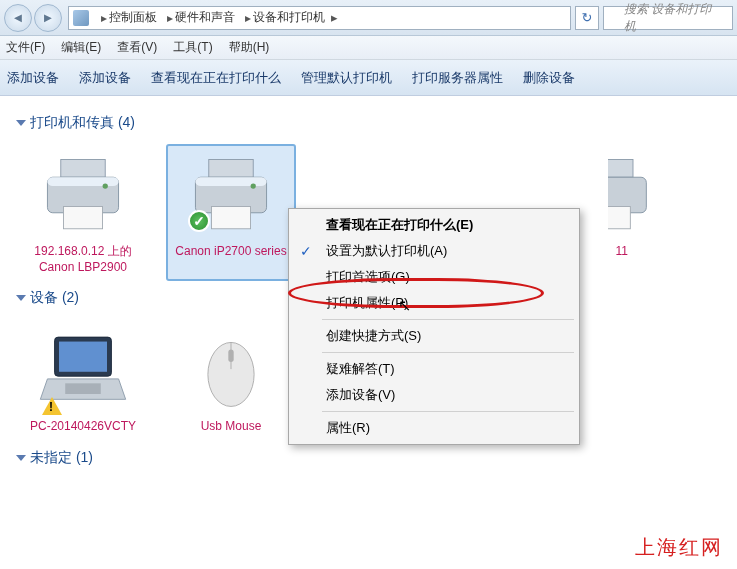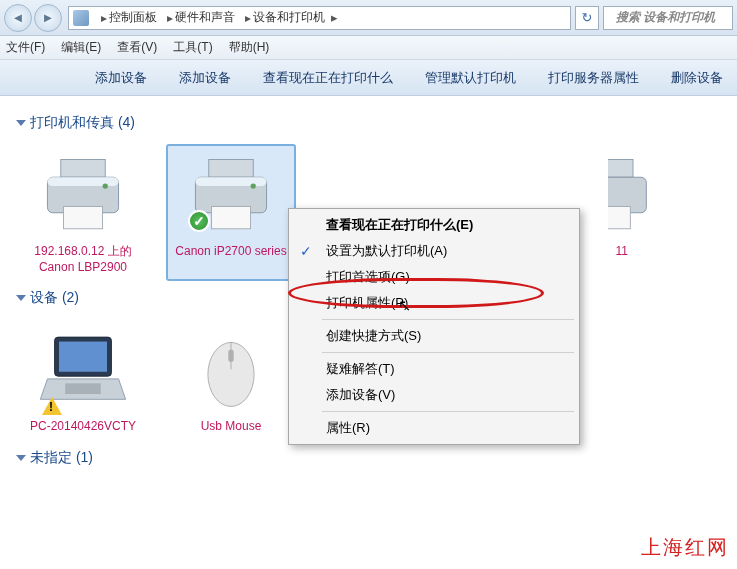--- a/index.html
+++ b/index.html
@@ -6,26 +6,26 @@
 body { width: 737px; height: 569px; background: #fff; font-size: 13px; overflow: hidden; position: relative; }
 
 .nav-bar { height: 36px; background: linear-gradient(#e8f0f8, #d8e4f0); border-bottom: 1px solid #b8c8d8; display: flex; align-items: center; padding: 0 4px; }
 .nav-btns { display: flex; gap: 2px; margin-right: 6px; }
 .nav-circle { width: 28px; height: 28px; border-radius: 50%; background: radial-gradient(#f0f8ff, #c8d8e8); border: 1px solid #a0b8d0; display: flex; align-items: center; justify-content: center; color: #607890; }
 .addr-bar { flex: 1; height: 24px; background: #fff; border: 1px solid #a0b0c0; display: flex; align-items: center; padding: 0 4px; margin-right: 4px; }
 .addr-icon { width: 16px; height: 16px; background: linear-gradient(135deg,#a8c8e8,#7098c0); border-radius: 2px; margin-right: 6px; }
 .crumb { display: flex; align-items: center; color: #333; font-size: 12px; padding: 0 4px; cursor: pointer; }
 .crumb-sep { margin: 0 2px; color: #555; }
 .refresh-box { width: 24px; height: 24px; border: 1px solid #a0b0c0; background: #fff; display: flex; align-items: center; justify-content: center; margin-right: 4px; color: #4070b0; }
-.search-box { width: 130px; height: 24px; border: 1px solid #a0b0c0; background: #fff; display: flex; align-items: center; padding: 0 12px; font-size: 12px; color: #888; font-style: italic; font-weight: bold; }
+.search-box { width: 130px; height: 24px; border: 1px solid #a0b0c0; background: #fff; display: flex; align-items: center; padding: 0 20px; font-size: 12px; color: #888; font-style: italic; }
 
 .menu-bar { height: 24px; background: linear-gradient(#f4f8fc, #e8eef6); border-bottom: 1px solid #d0d8e0; display: flex; align-items: center; padding: 0 6px; gap: 16px; font-size: 12px; color: #333; }
 .menu-item { cursor: pointer; }
 
-.toolbar { height: 36px; background: linear-gradient(#eaf2fa, #d6e4f2); border-bottom: 1px solid #c0cde0; display: flex; align-items: center; padding: 0 14px; gap: 32px; font-size: 13px; color: #1a3a6a; justify-content: flex-end; }
+.toolbar { height: 36px; background: linear-gradient(#eaf2fa, #d6e4f2); border-bottom: 1px solid #c0cde0; display: flex; align-items: center; padding: 0 7px; gap: 20px; font-size: 13px; color: #1a3a6a; }
 .tool-item { cursor: pointer; }
 
 .content { padding: 10px 18px; background: #fff; }
 .section-header { display: flex; align-items: center; color: #1a4a8a; font-size: 14px; margin: 8px 0 12px; cursor: pointer; }
 .tri { width: 0; height: 0; border-top: 5px solid transparent; border-bottom: 5px solid transparent; border-left: 6px solid #5a7ab0; margin-right: 6px; transform: rotate(90deg); }
 
 .items-row { display: flex; gap: 18px; margin-bottom: 8px; }
 .device-item { width: 130px; text-align: center; cursor: pointer; padding: 4px; border: 2px solid transparent; border-radius: 3px; }
 .device-item.selected { background: #d8e8f8; border: 2px solid #7ab0e0; }
 .device-icon-wrap { width: 110px; height: 90px; margin: 0 auto 4px; position: relative; display: flex; align-items: center; justify-content: center; }
@@ -37,21 +37,21 @@
 .warn::after { content: "!"; position: absolute; left: -3px; top: 3px; color: #000; font-size: 12px; font-weight: bold; }
 
 .ctx-menu { position: absolute; left: 288px; top: 208px; width: 292px; background: #f4f4f4; border: 1px solid #a8a8a8; box-shadow: 3px 3px 8px rgba(0,0,0,.3); padding: 3px; z-index: 10; }
 .ctx-item { height: 26px; display: flex; align-items: center; padding-left: 34px; font-size: 13px; color: #000; cursor: pointer; position: relative; }
 .ctx-item.bold { font-weight: bold; }
 .ctx-sep { height: 1px; background: #d0d0d0; margin: 3px 2px 3px 30px; }
 .ctx-check { position: absolute; left: 8px; color: #2060c0; font-size: 14px; }
 .ctx-highlight { position: absolute; left: 288px; top: 278px; width: 256px; height: 30px; border: 3px solid #d01818; border-radius: 50%/60%; z-index: 20; pointer-events: none; }
 .cursor-img { position: absolute; left: 398px; top: 296px; z-index: 25; pointer-events: none; font-size: 16px; color: #000; }
 
-.watermark { position: absolute; right: 8px; bottom: 8px; font-size: 20px; color: #d62020; letter-spacing: 2px; }
+.watermark { position: absolute; right: 14px; bottom: 8px; font-size: 20px; color: #d62020; letter-spacing: 2px; }
 </style>
 </head>
 <body>
 
 <div class="nav-bar">
   <div class="nav-btns">
     <div class="nav-circle">◄</div>
     <div class="nav-circle">►</div>
   </div>
   <div class="addr-bar">

